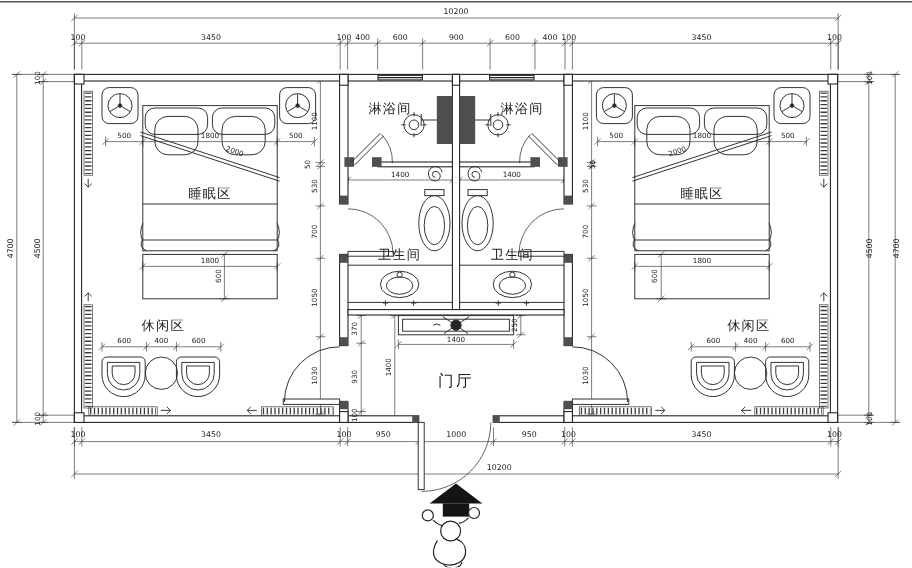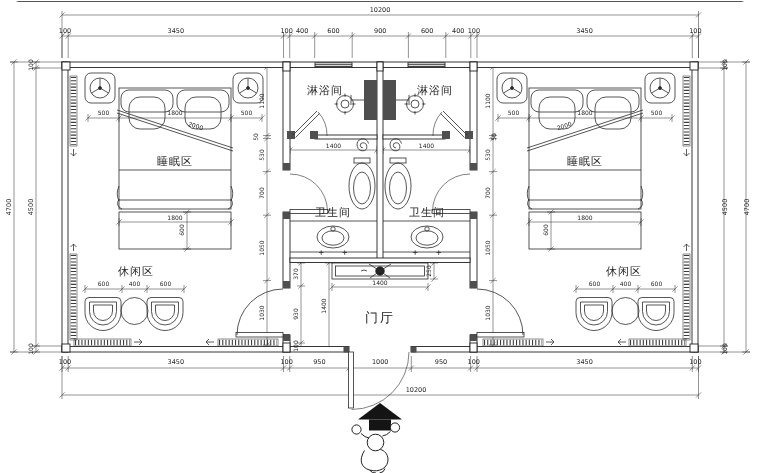--- a/index.html
+++ b/index.html
@@ -1,16 +1,16 @@
 <!DOCTYPE html>
 <html><head>
 <meta charset="utf-8">
 <style>
   html,body{margin:0;padding:0;background:#ffffff;}
-  .stage{width:760px;height:473px;position:relative;background:#fff;overflow:hidden;border-radius:25px;}
+  .stage{width:760px;height:473px;position:relative;background:#fff;overflow:hidden;}
   svg{display:block;}
   text{font-family:"DejaVu Sans","Liberation Sans",sans-serif;fill:#1c1c1c;}
   .dim{font-size:6.5px;}
   .dimv{font-size:6px;}
   .lbl{font-size:11px;letter-spacing:1px;font-weight:500;}
   .lbl-big{font-size:13px;letter-spacing:2px;font-weight:500;}
 </style>
 </head>
 <body>
 

